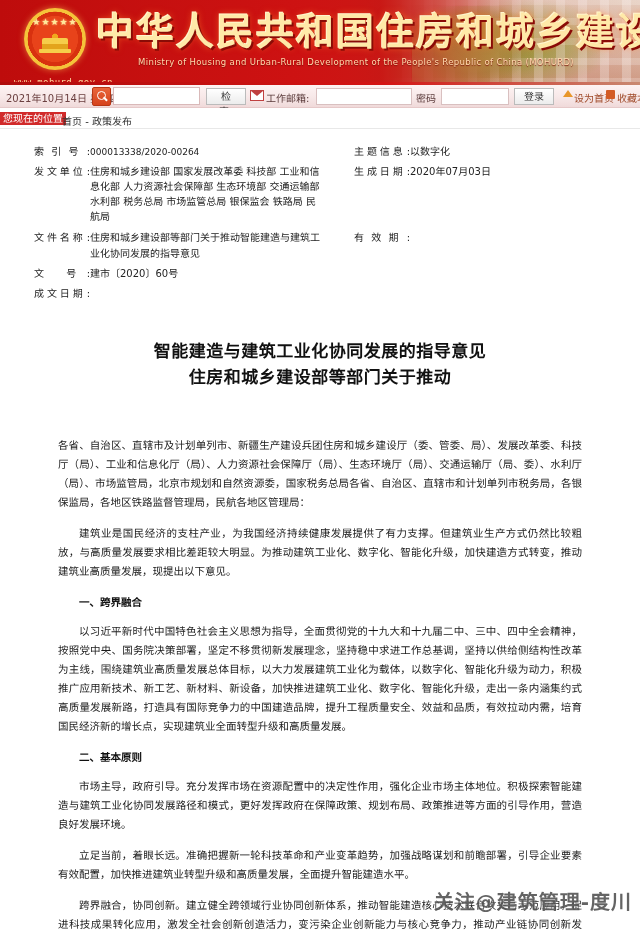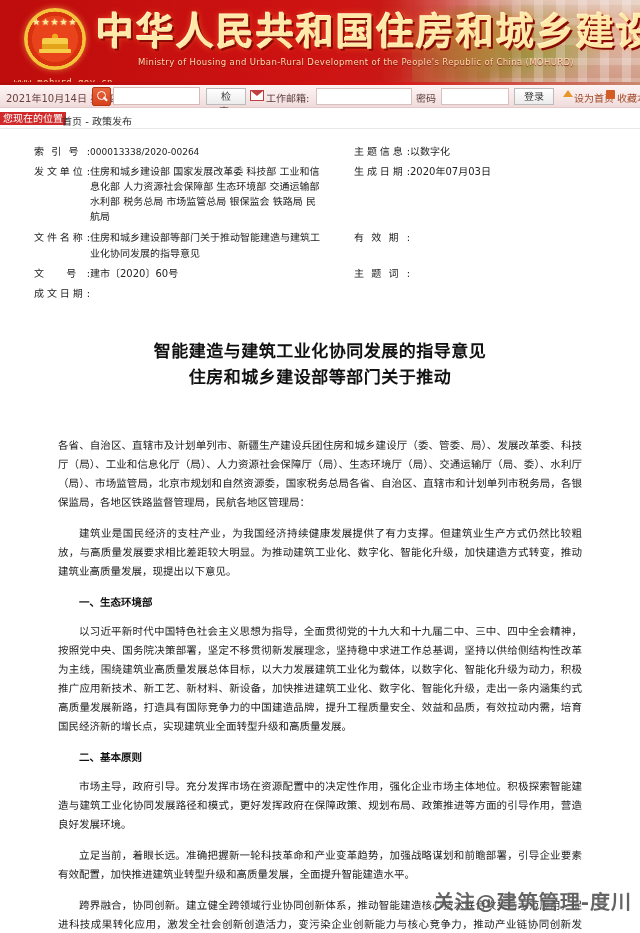--- a/index.html
+++ b/index.html
@@ -294,45 +294,41 @@
       <div class="meta-k">有效期</div>
       <div class="meta-v"></div>
     </div>
   </div>
 
   <div class="meta-row" style="margin-top:4px">
     <div class="meta-col">
       <div class="meta-k">文  号</div>
       <div class="meta-v">建市〔2020〕60号</div>
     </div>
-    <div class="meta-col">
-      <div class="meta-k">主题词</div>
-      <div class="meta-v"></div>
-    </div>
   </div>
 
   <div class="meta-row" style="margin-top:4px">
     <div class="meta-col">
       <div class="meta-k">成文日期</div>
       <div class="meta-v"></div>
     </div>
     <div class="meta-col"></div>
   </div>
 
 </div>
 
 <div class="doc">
   <div class="doc-title">
     <span class="l2">智能建造与建筑工业化协同发展的指导意见</span>
     <span class="l2">住房和城乡建设部等部门关于推动</span>
   </div>
   <div class="doc-body" id="doc-body">
       <div class="p noind">各省、自治区、直辖市及计划单列市、新疆生产建设兵团住房和城乡建设厅（委、管委、局）、发展改革委、科技厅（局）、工业和信息化厅（局）、人力资源社会保障厅（局）、生态环境厅（局）、交通运输厅（局、委）、水利厅（局）、市场监管局，北京市规划和自然资源委，国家税务总局各省、自治区、直辖市和计划单列市税务局，各银保监局，各地区铁路监督管理局，民航各地区管理局：</div>
       <div class="p">建筑业是国民经济的支柱产业，为我国经济持续健康发展提供了有力支撑。但建筑业生产方式仍然比较粗放，与高质量发展要求相比差距较大明显。为推动建筑工业化、数字化、智能化升级，加快建造方式转变，推动建筑业高质量发展，现提出以下意见。</div>
-      <div class="h-sec">一、生态环境部</div>
+      <div class="h-sec">一、跨界融合</div>
       <div class="p">以习近平新时代中国特色社会主义思想为指导，全面贯彻党的十九大和十九届二中、三中、四中全会精神，按照党中央、国务院决策部署，坚定不移贯彻新发展理念，坚持稳中求进工作总基调，坚持以供给侧结构性改革为主线，围绕建筑业高质量发展总体目标，以大力发展建筑工业化为载体，以数字化、智能化升级为动力，积极推广应用新技术、新工艺、新材料、新设备，加快推进建筑工业化、数字化、智能化升级，走出一条内涵集约式高质量发展新路，打造具有国际竞争力的中国建造品牌，提升工程质量安全、效益和品质，有效拉动内需，培育国民经济新的增长点，实现建筑业全面转型升级和高质量发展。</div>
       <div class="h-sec">二、基本原则</div>
       <div class="p">市场主导，政府引导。充分发挥市场在资源配置中的决定性作用，强化企业市场主体地位。积极探索智能建造与建筑工业化协同发展路径和模式，更好发挥政府在保障政策、规划布局、政策推进等方面的引导作用，营造良好发展环境。</div>
       <div class="p">立足当前，着眼长远。准确把握新一轮科技革命和产业变革趋势，加强战略谋划和前瞻部署，引导企业要素有效配置，加快推进建筑业转型升级和高质量发展，全面提升智能建造水平。</div>
       <div class="p">跨界融合，协同创新。建立健全跨领域行业协同创新体系，推动智能建造核心技术联合攻关与示范应用，促进科技成果转化应用，激发全社会创新创造活力，变污染企业创新能力与核心竞争力，推动产业链协同创新发展。</div>
     </div>
 </div>
 
 <div class="watermark">关注@建筑管理-度川</div>
 

